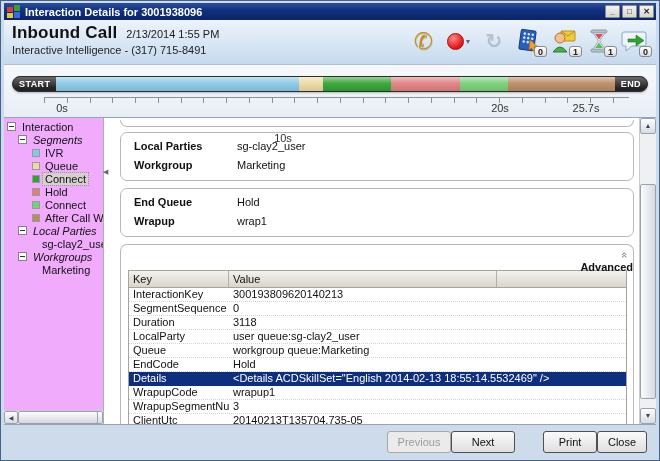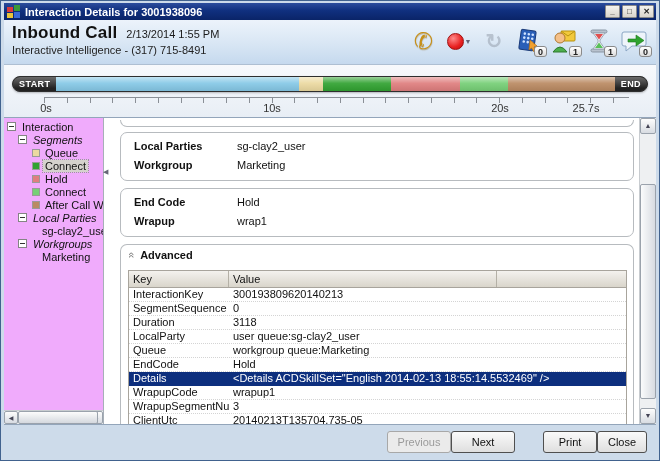--- a/index.html
+++ b/index.html
@@ -48,21 +48,21 @@
   .h-thumb{position:absolute;left:0;top:0;width:80px;height:13px;background:linear-gradient(#fcfcfc,#d4d8de);border:1px solid #9aa2ac;border-radius:2px;}
   .splitter{width:9px;position:relative;background:#fff;flex:0 0 auto;}
   .split-arrow{position:absolute;left:-1px;top:50px;font-size:7px;color:#667;}
   .main{flex:1;padding:2px 4px 0 2px;overflow:hidden;}
   .partialbox{height:7px;border:1px solid #b7bbbf;border-top:none;border-radius:0 0 7px 7px;margin:0 1px 5px 5px;background:#fff;}
   .gbox{border:1px solid #b7bbbf;border-radius:7px;margin:0 1px 7px 5px;padding:4px 0 5px 0;background:#fff;}
   .grow{height:19px;line-height:19px;display:flex;font-size:11px;}
   .glabel{width:116px;font-weight:bold;padding-left:13px;color:#111;flex:0 0 auto;}
   .gvalue{color:#111;}
   .advbox{padding-bottom:0;height:200px;border-bottom:none;border-radius:7px 7px 0 0;}
-  .advhdr{height:18px;display:flex;align-items:flex-start;font-size:11px;font-weight:bold;color:#111;padding-left:8px;}
+  .advhdr{height:18px;display:flex;align-items:flex-end;font-size:11px;font-weight:bold;color:#111;padding-left:8px;flex-direction:column;}
   .chev{display:inline-block;transform:rotate(90deg);color:#777;font-size:11px;font-weight:normal;margin-right:5px;}
   .tbl{margin:3px 6px 0 7px;border:1px solid #a8a49c;border-bottom:1px solid #a8a49c;font-size:11px;}
   .thead{display:flex;height:17px;background:linear-gradient(#f4f2ee,#d9d5cb);border-bottom:1px solid #a8a49c;}
   .th{line-height:16px;padding-left:4px;border-right:1px solid #b4b0a6;font-weight:normal;color:#111;}
   .tk{width:100px;flex:0 0 auto;}
   .tvh{width:268px;flex:0 0 auto;}
   .t3{flex:1;border-right:none;}
   .trow{display:flex;height:14px;line-height:13px;border-bottom:1px dotted #d4d4d4;color:#111;white-space:nowrap;}
   .trow .tk,.trow .tv{padding-left:4px;overflow:hidden;}
   .tv{flex:1;}
@@ -170,36 +170,40 @@
         <div class="seg" style="background: rgb(133, 200, 230); width: 43.5%;"></div>
         <div class="seg" style="background: rgb(235, 217, 160); width: 4.3%;"></div>
         <div class="seg" style="background: rgb(49, 162, 49); width: 12.2%;"></div>
         <div class="seg" style="background: rgb(223, 126, 126); width: 12.3%;"></div>
         <div class="seg" style="background: rgb(118, 207, 118); width: 8.6%;"></div>
         <div class="seg" style="flex: 1 1 0%; background: rgb(186, 138, 98);"></div>
       </div>
       <span class="cap" style="border-radius:0 8px 8px 0;">END</span>
     </div>
     <div class="ruler"></div>
-    <span class="ticklbl" style="left:42px;">0s</span>
-    <span class="ticklbl" style="left:268px;">10s</span>
+    <span class="ticklbl" style="left:58px;">0s</span>
+    <span class="ticklbl" style="left:279px;margin-top:30px;">10s</span>
     <span class="ticklbl" style="left:496px;">20s</span>
     <span class="ticklbl" style="left:582px;">25.7s</span>
   </div>
 
   <div class="content">
 
     <div class="tree">
       <div class="ti d0">
           <span class="exp"></span>
           <span class="til">Interaction</span>
         </div>
       <div class="ti d1">
           <span class="exp"></span>
           <span class="til">Segments</span>
+        </div>
+      <div class="ti d2">
+          <span class="sq" style="background: rgb(133, 200, 230);"></span>
+          <span class="til">IVR</span>
         </div>
       <div class="ti d2">
           <span class="sq" style="background: rgb(235, 217, 160);"></span>
           <span class="til">Queue</span>
         </div>
       <div class="ti d2 sel">
           <span class="sq" style="background: rgb(49, 162, 49);"></span>
           <span class="til">Connect</span>
         </div>
       <div class="ti d2">
@@ -250,21 +254,21 @@
             <span class="gvalue">sg-clay2_user</span>
           </div>
         <div class="grow">
             <span class="glabel">Workgroup</span>
             <span class="gvalue">Marketing</span>
           </div>
       </div>
 
       <div class="gbox">
         <div class="grow">
-            <span class="glabel">End Code</span>
+            <span class="glabel">End Queue</span>
             <span class="gvalue">Hold</span>
           </div>
         <div class="grow">
             <span class="glabel">Wrapup</span>
             <span class="gvalue">wrap1</span>
           </div>
       </div>
 
       <div class="gbox advbox">
         <div class="advhdr">

